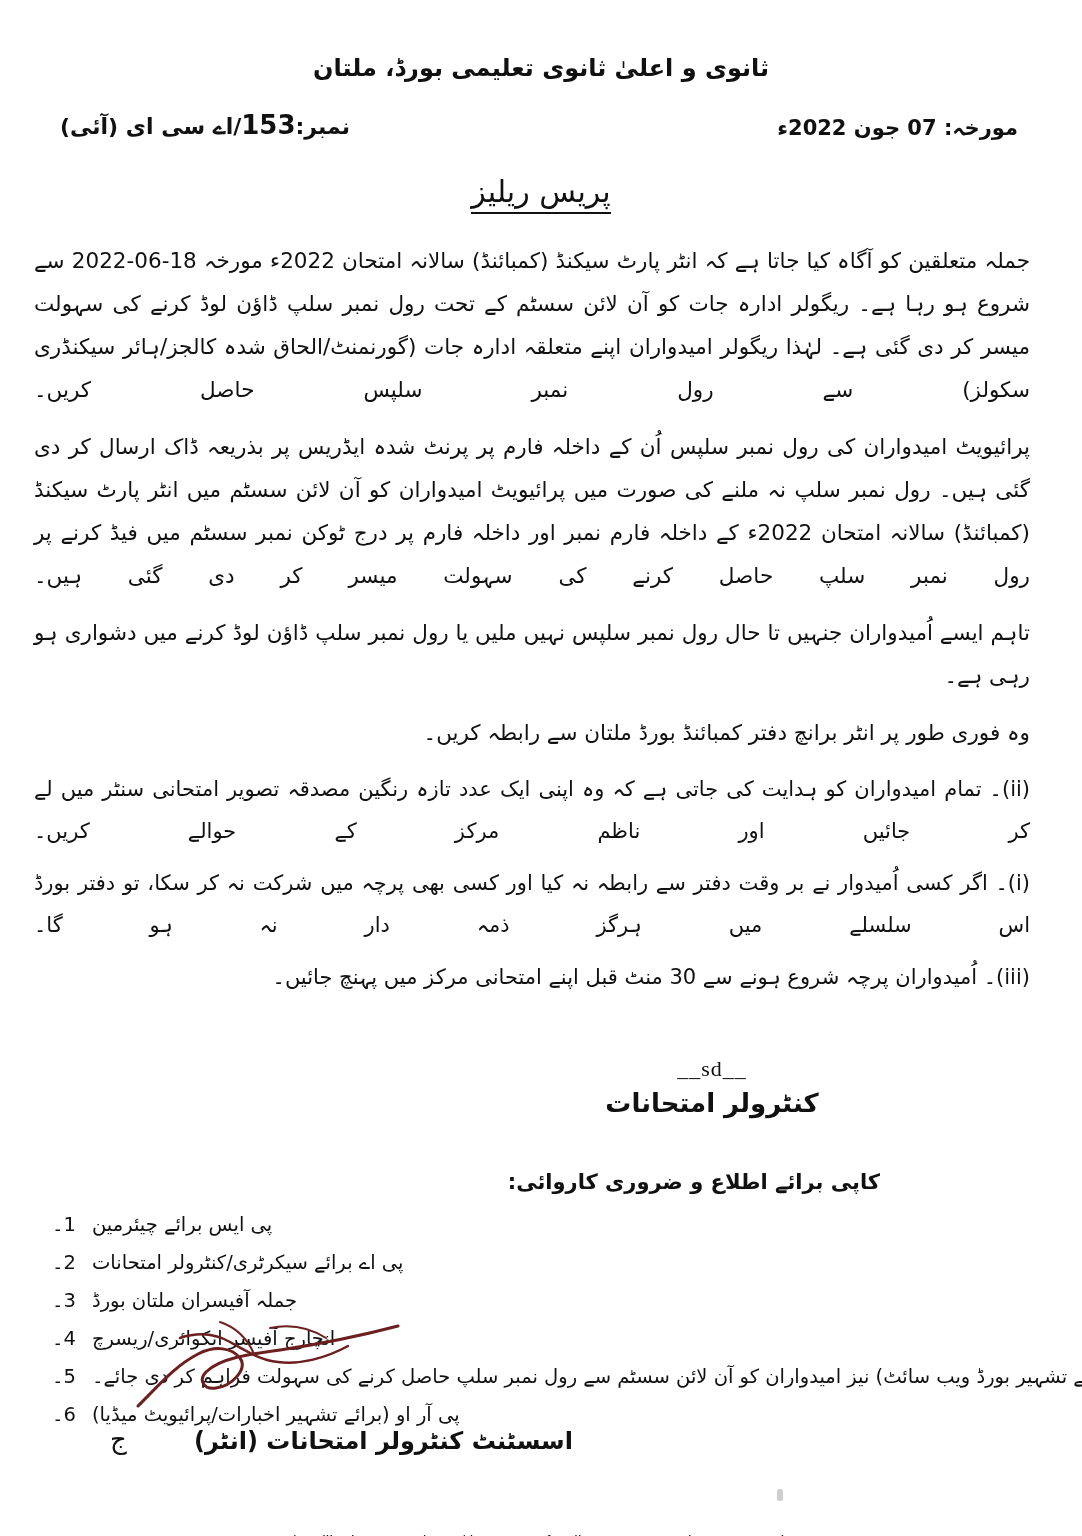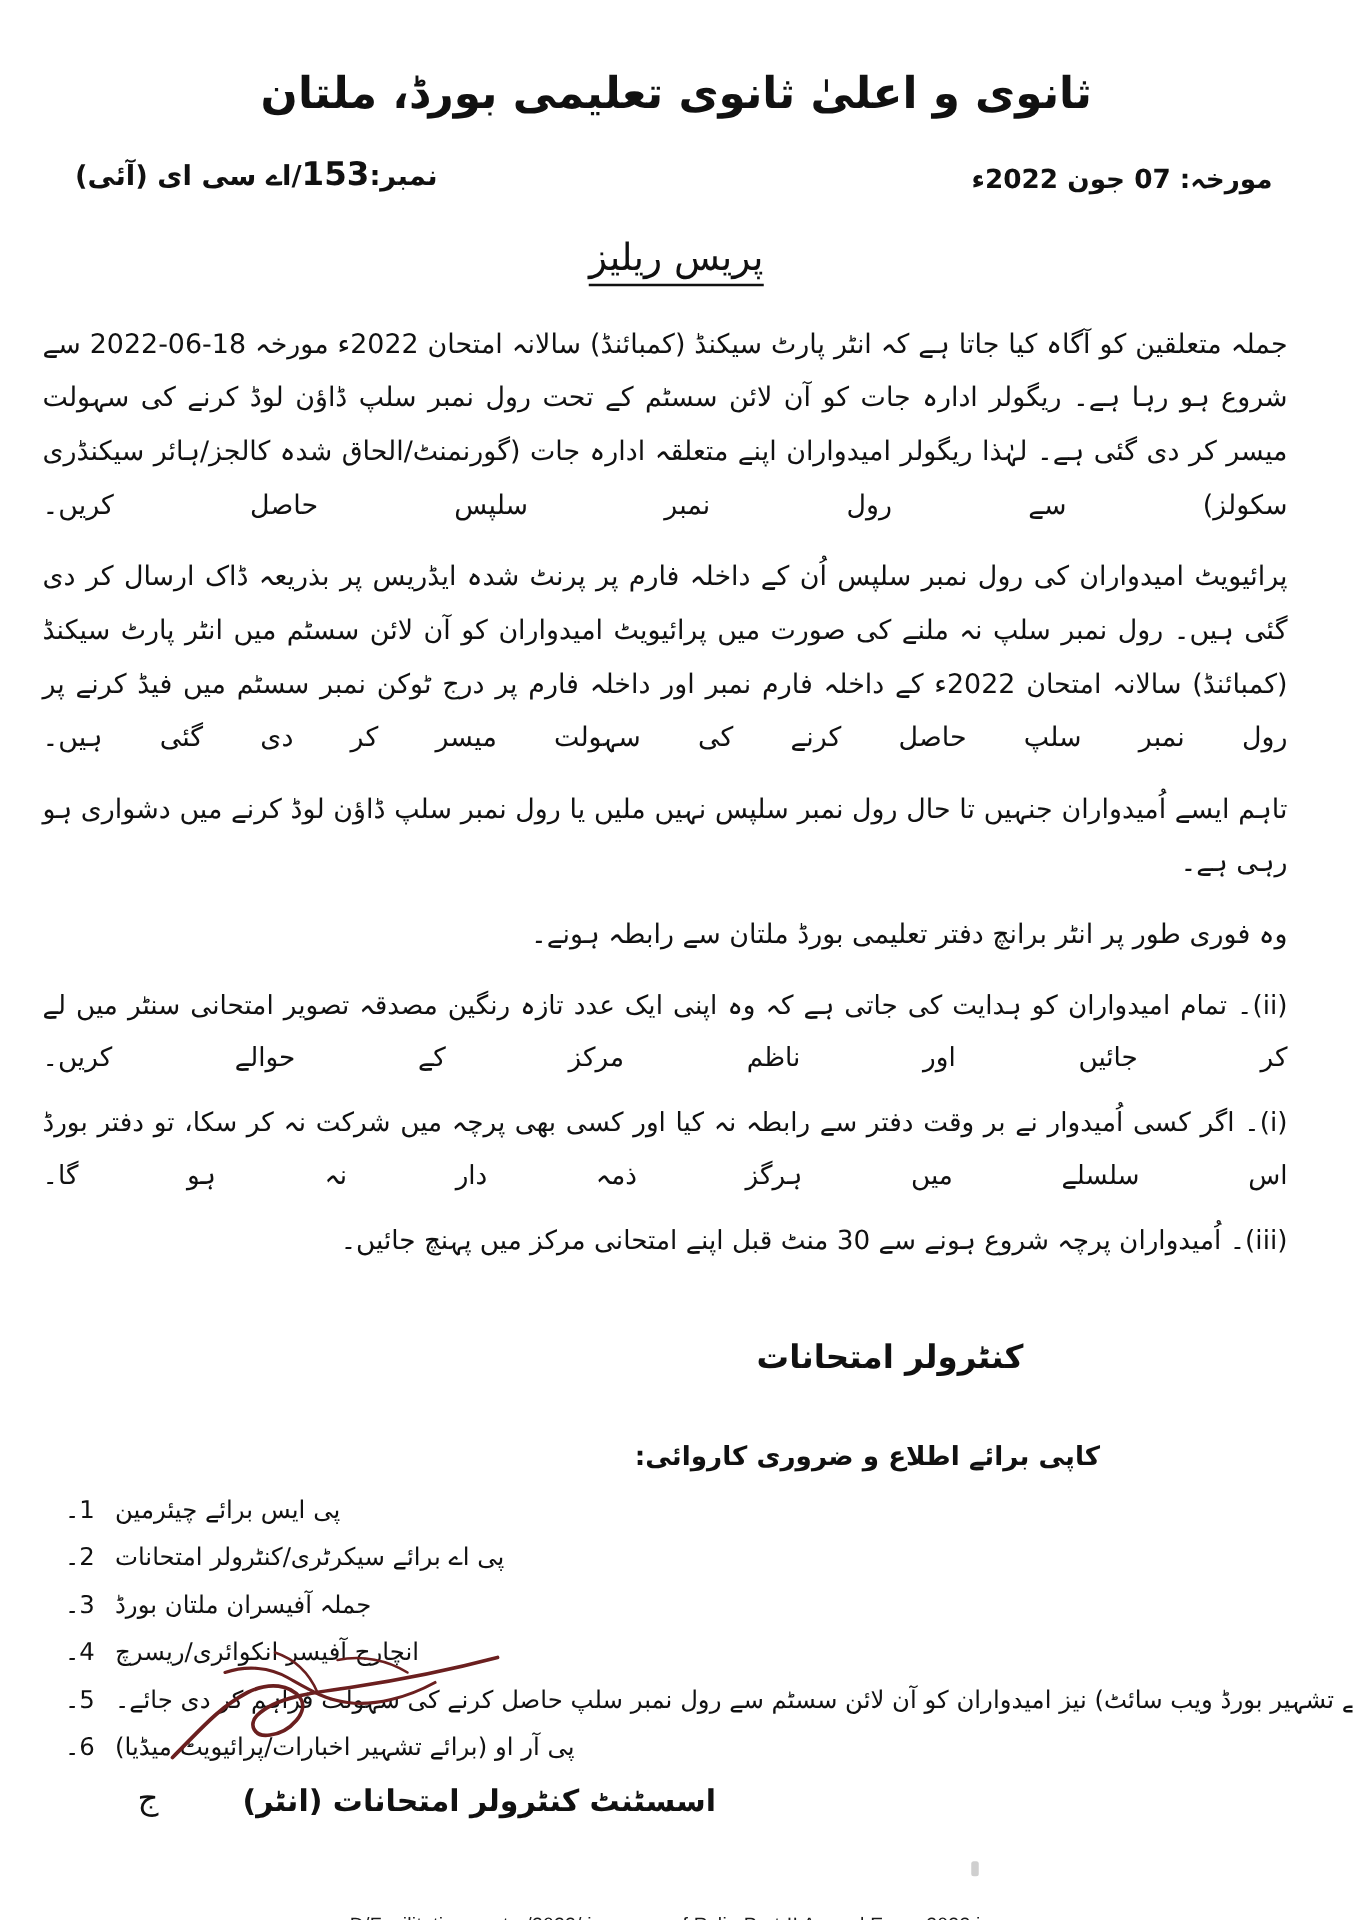--- a/index.html
+++ b/index.html
@@ -19,21 +19,21 @@
     position: relative;
     width: 1082px;
     height: 1536px;
     box-sizing: border-box;
     padding: 0;
   }
 
   
   .board-title {
     text-align: center;
-    font-size: 35px;
+    font-size: 24px;
     font-weight: 700;
     letter-spacing: 0px;
     margin: 52px 36px 0 36px;
     line-height: 1.35;
     direction: rtl;
   }
 
   .ref-row {
     display: flex;
     flex-direction: row-reverse;
@@ -214,27 +214,28 @@
   </div>
 
   <div class="press-release">
     <span class="u">پریس ریلیز</span>
   </div>
 
   <div class="body">
     <p class="para">جملہ متعلقین کو آگاہ کیا جاتا ہے کہ انٹر پارٹ سیکنڈ (کمبائنڈ) سالانہ امتحان 2022ء مورخہ 18-06-2022 سے شروع ہو رہا ہے۔ ریگولر ادارہ جات کو آن لائن سسٹم کے تحت رول نمبر سلپ ڈاؤن لوڈ کرنے کی سہولت میسر کر دی گئی ہے۔ لہٰذا ریگولر امیدواران اپنے متعلقہ ادارہ جات (گورنمنٹ/الحاق شدہ کالجز/ہائر سیکنڈری سکولز) سے رول نمبر سلپس حاصل کریں۔</p>
     <p class="para">پرائیویٹ امیدواران کی رول نمبر سلپس اُن کے داخلہ فارم پر پرنٹ شدہ ایڈریس پر بذریعہ ڈاک ارسال کر دی گئی ہیں۔ رول نمبر سلپ نہ ملنے کی صورت میں پرائیویٹ امیدواران کو آن لائن سسٹم میں انٹر پارٹ سیکنڈ (کمبائنڈ) سالانہ امتحان 2022ء کے داخلہ فارم نمبر اور داخلہ فارم پر درج ٹوکن نمبر سسٹم میں فیڈ کرنے پر رول نمبر سلپ حاصل کرنے کی سہولت میسر کر دی گئی ہیں۔</p>
     <p class="para last-right">تاہم ایسے اُمیدواران جنہیں تا حال رول نمبر سلپس نہیں ملیں یا رول نمبر سلپ ڈاؤن لوڈ کرنے میں دشواری ہو رہی ہے۔</p>
-    <p class="para last-right">وہ فوری طور پر انٹر برانچ دفتر تعلیمی بورڈ ملتان سے رابطہ ہونے۔</p>
+    <p class="para last-right">وہ فوری طور پر انٹر برانچ دفتر کمبائنڈ بورڈ ملتان سے رابطہ کریں۔</p>
     <p class="numbered">(ii)۔ تمام امیدواران کو ہدایت کی جاتی ہے کہ وہ اپنی ایک عدد تازہ رنگین مصدقہ تصویر امتحانی سنٹر میں لے کر جائیں اور ناظم مرکز کے حوالے کریں۔</p>
     <p class="numbered">(i)۔ اگر کسی اُمیدوار نے بر وقت دفتر سے رابطہ نہ کیا اور کسی بھی پرچہ میں شرکت نہ کر سکا، تو دفتر بورڈ اس سلسلے میں ہرگز ذمہ دار نہ ہو گا۔</p>
     <p class="numbered rl">(iii)۔ اُمیدواران پرچہ شروع ہونے سے 30 منٹ قبل اپنے امتحانی مرکز میں پہنچ جائیں۔</p>
   </div>
 
   <div class="sig-block">
+    <div class="sd-mark">__sd__</div>
     <div class="sig-title">کنٹرولر امتحانات</div>
   </div>
 
   <div class="copy-wrap">
     <div class="copy-head">کاپی برائے اطلاع و ضروری کاروائی:</div>
     <ul class="copy-list">
       <li>
         <span class="ctext">پی ایس برائے چیئرمین</span>
         <span class="cnum">1۔</span>
       </li>

